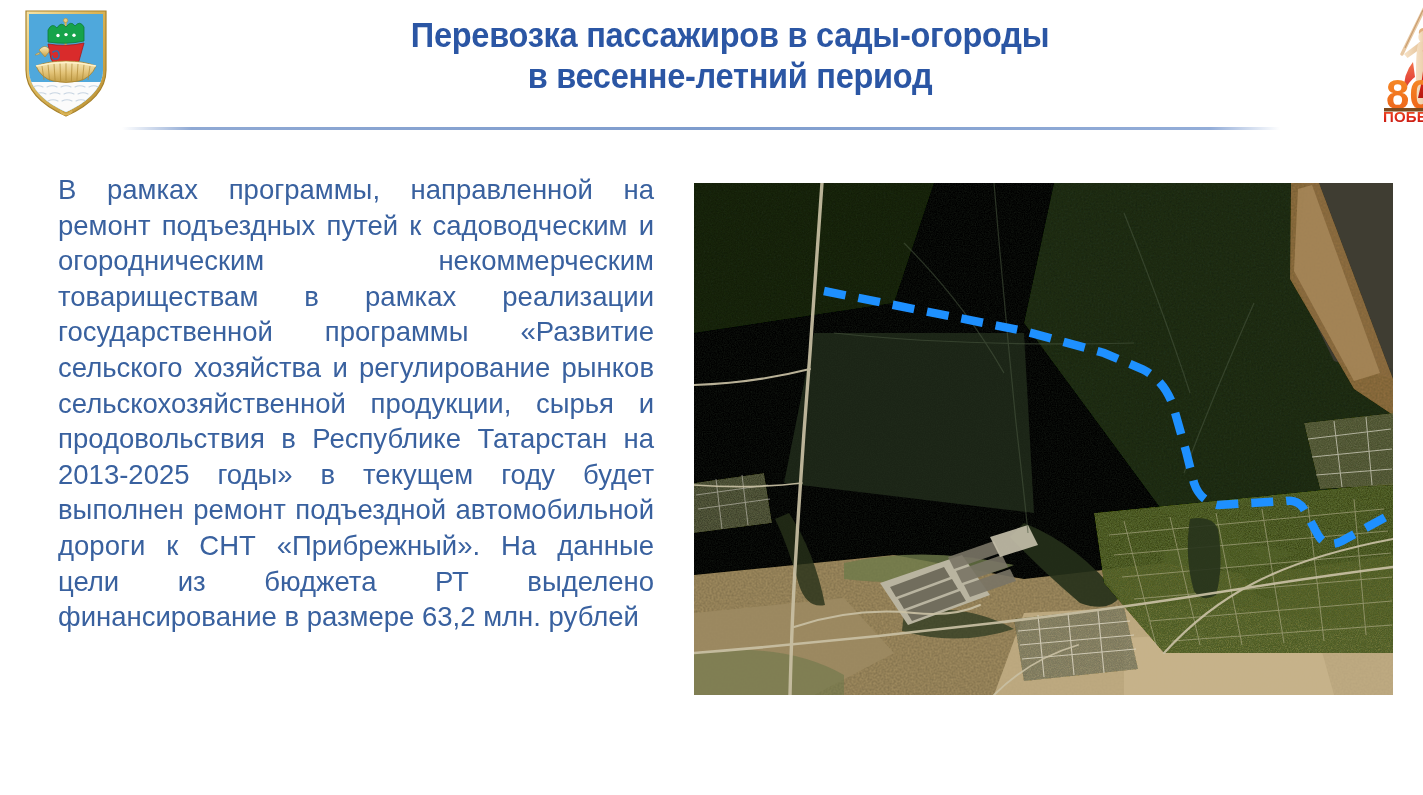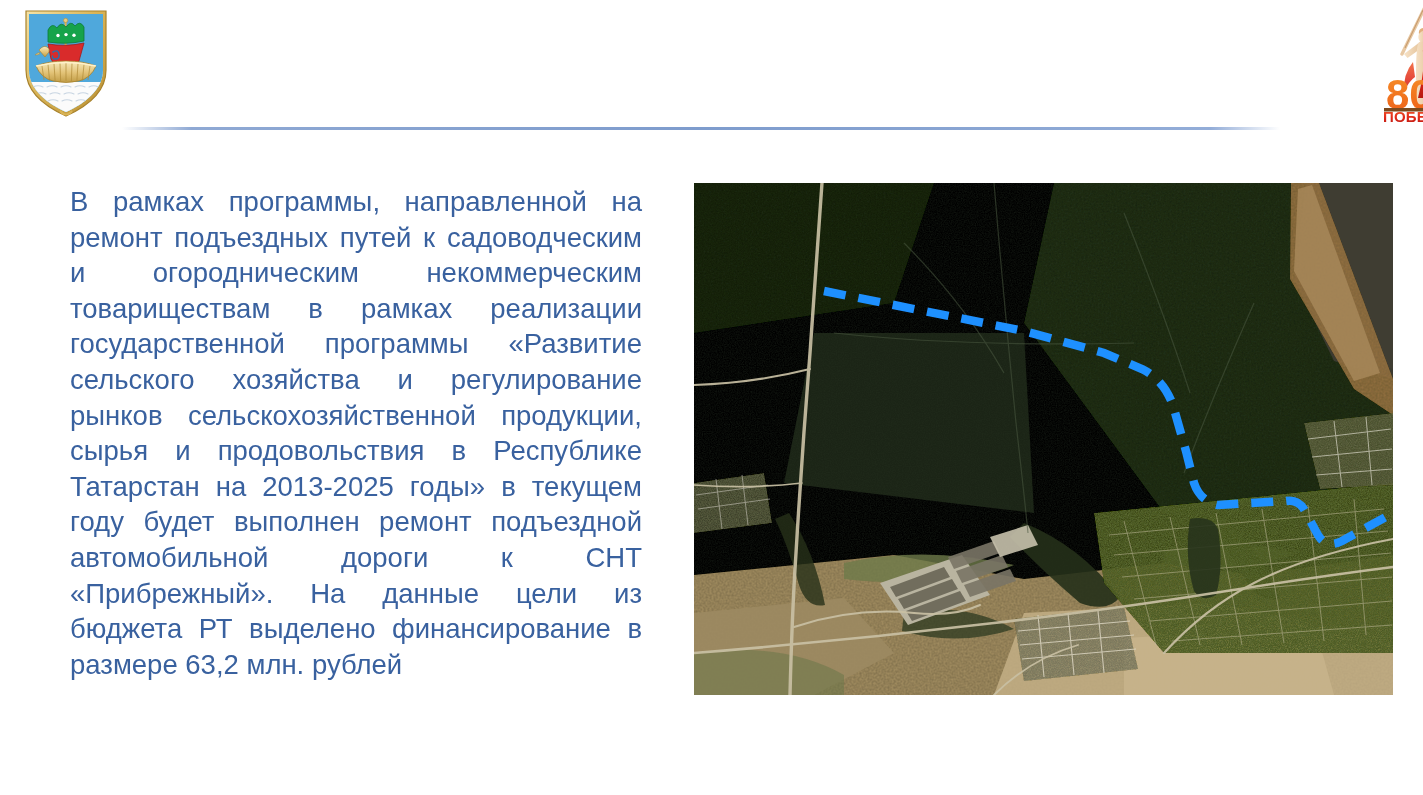--- a/index.html
+++ b/index.html
@@ -49,21 +49,21 @@
   
   #body-text{
     position:absolute;left:58px;top:172px;width:596px;
     color:#39619F;
     font-size:27.5px;
     line-height:35.6px;
     text-align:justify;
     text-justify:inter-word;
     font-family:"Liberation Sans", sans-serif;
   }
-  #body-text p{margin:12px;}
+  #body-text p{margin:0;}
 
   
   #map-frame{
     position:absolute;left:694px;top:183px;width:699px;height:512px;
     overflow:hidden;
     background:#2d3a2a;
   }
   #map-canvas{position:absolute;inset:0;width:100%;height:100%;display:block;}
 </style>
 </head>
@@ -145,20 +145,24 @@
               <path d="M62,56.5 l-1.6,16"></path>
               <path d="M68,58 l-2,14"></path>
           </g>
           <path d="M14,58 q30,-7 60,0" fill="none" stroke="#FFF2CA" stroke-width="1.6"></path>
         </g>
 
         <path d="M38,103 q6,7 12,0" fill="none" stroke="#D9B457" stroke-width="2"></path>
       </svg>
     </div>
 
+    <div id="title-block" data-interactable="false">
+      <div class="title-line" data-interactable="false">Перевозка пассажиров в сады-огороды</div>
+      <div class="title-line" data-interactable="false">в весенне-летний период</div>
+    </div>
 
     <div id="divider" data-interactable="false"></div>
 
     <div id="victory-logo" data-interactable="false">
       <svg viewBox="0 0 80 120" width="80" height="120" aria-hidden="true">
         <defs>
           <linearGradient id="vRed" x1="0" y1="0" x2="0" y2="1">
             <stop offset="0%" stop-color="#F05A2A"></stop>
             <stop offset="60%" stop-color="#E02718"></stop>
             <stop offset="100%" stop-color="#B61A12"></stop>

